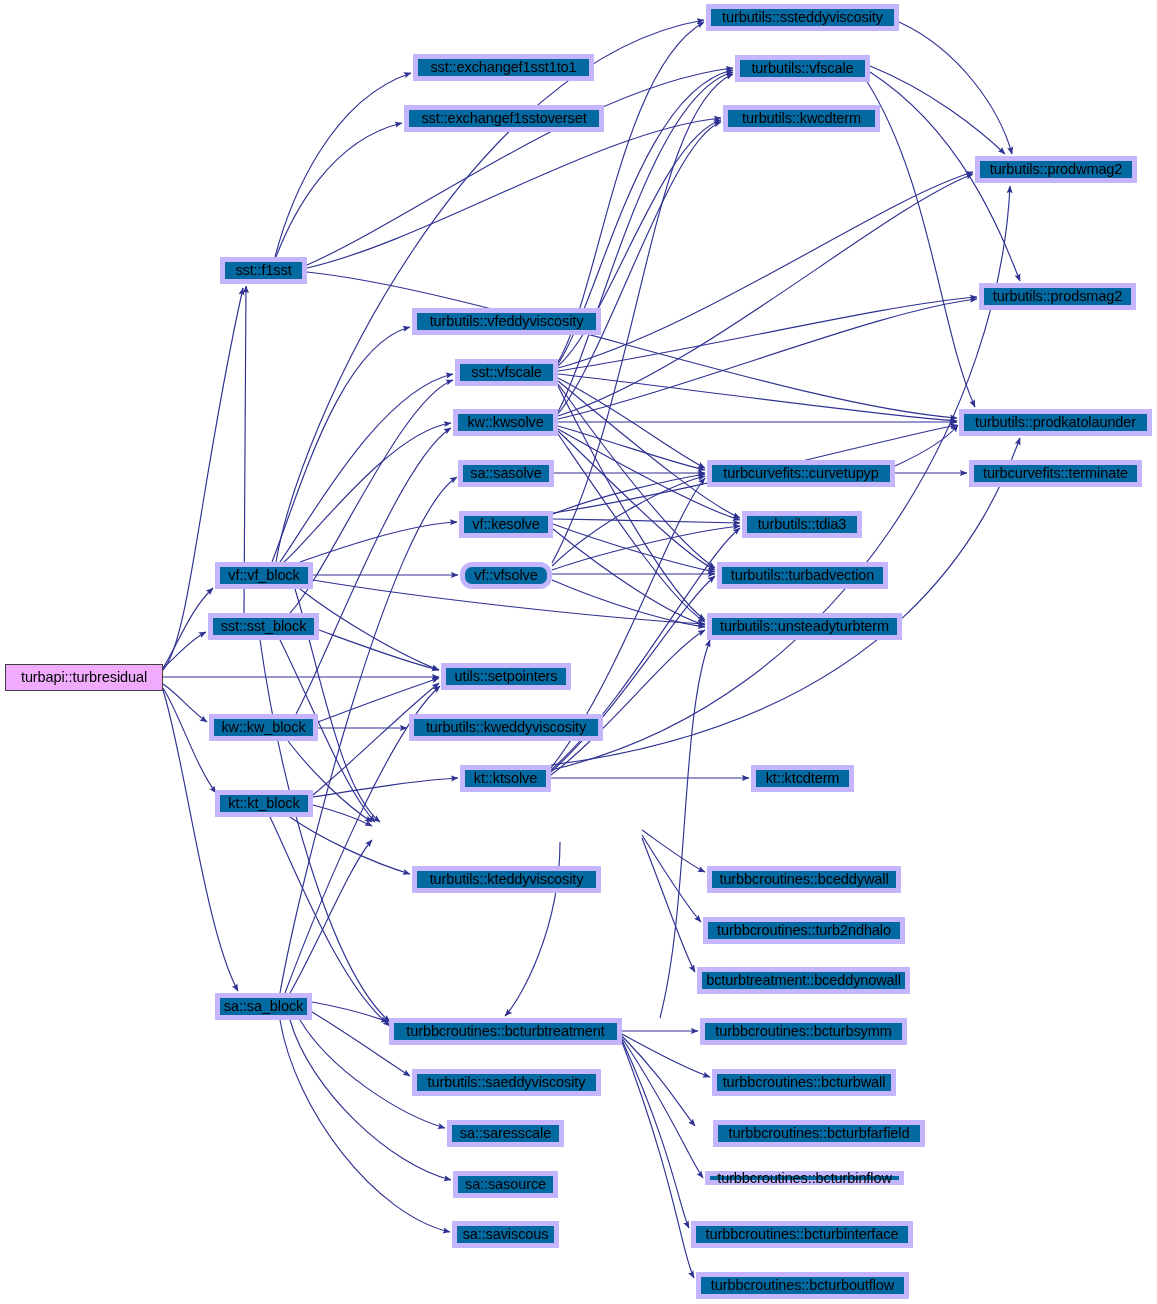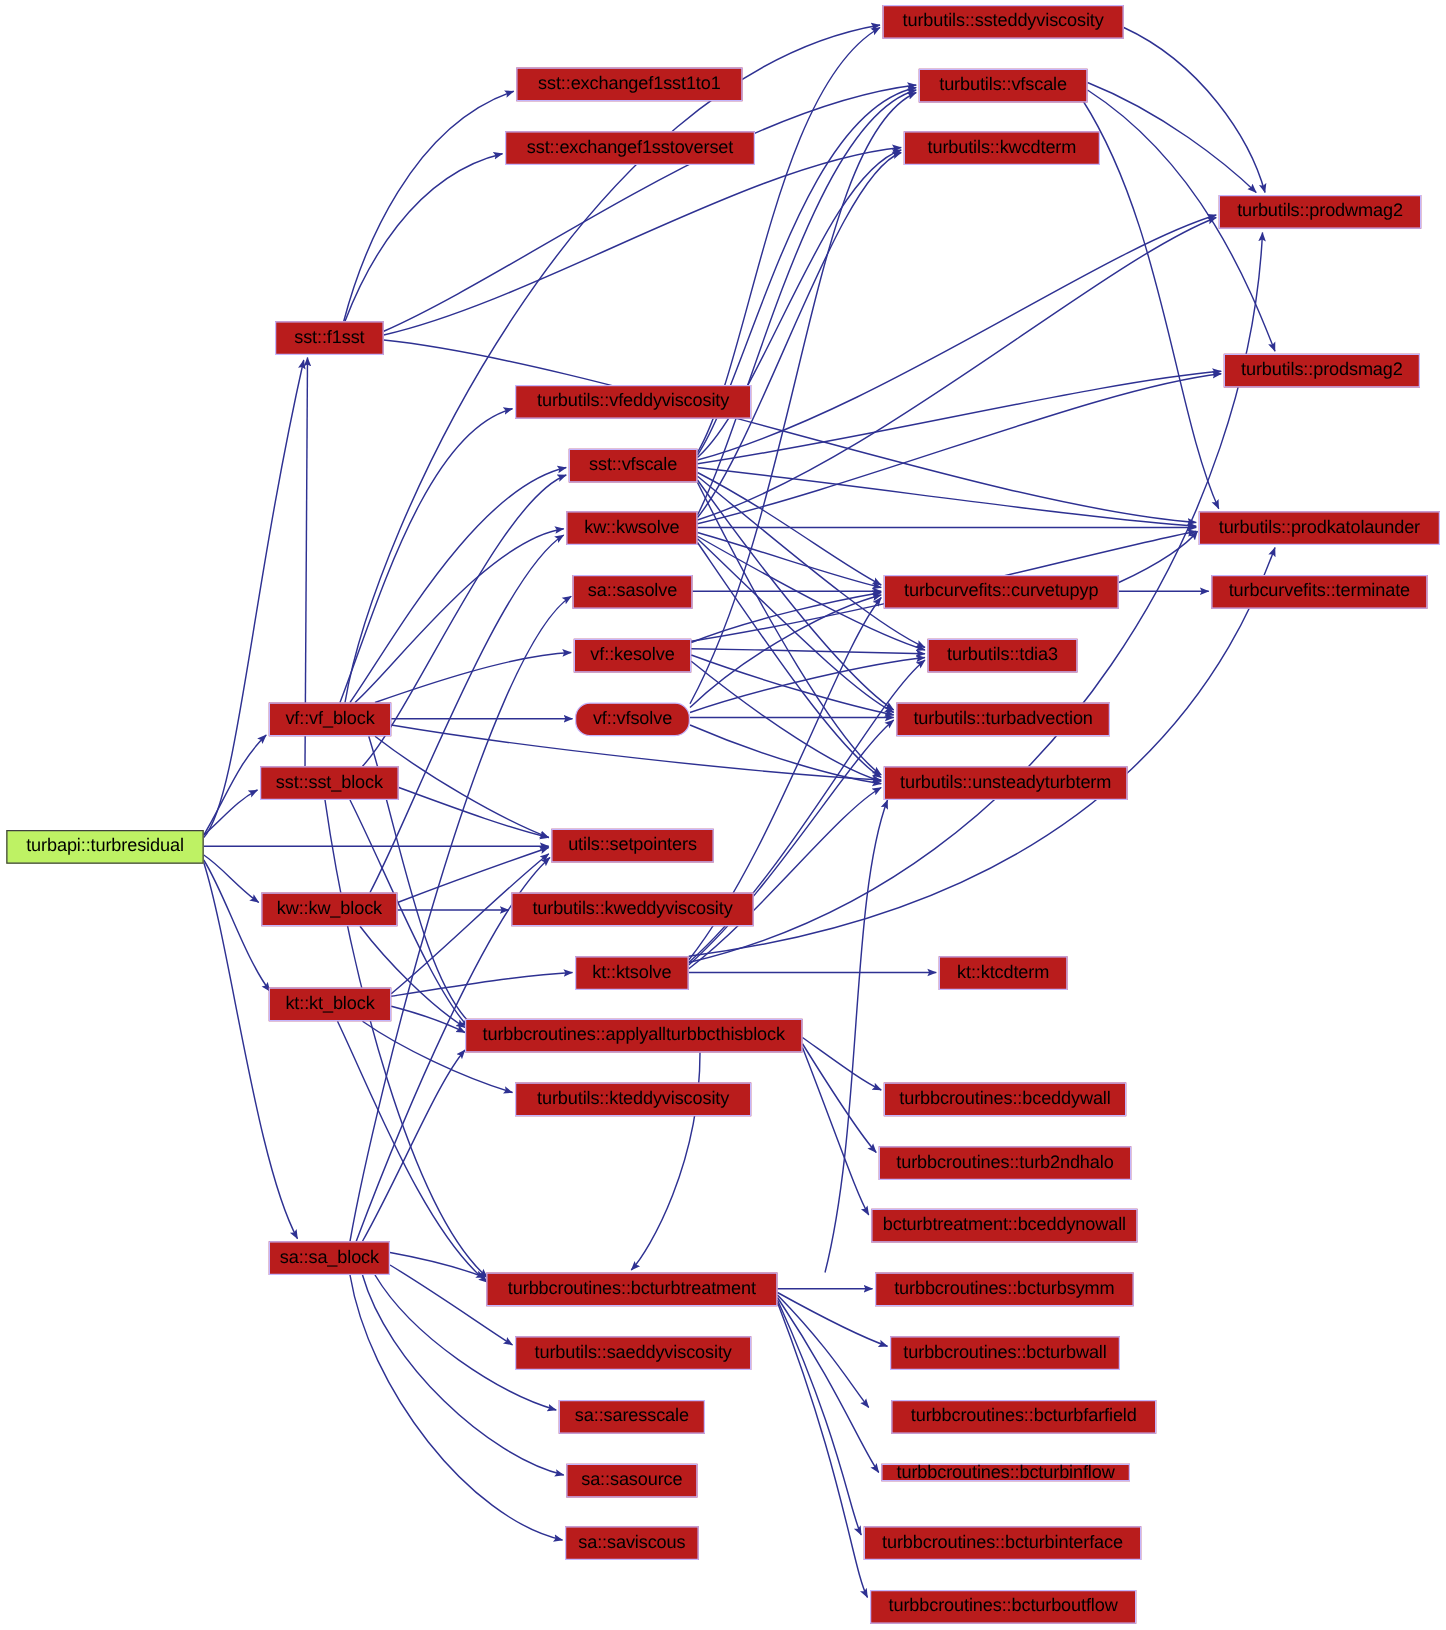--- a/index.html
+++ b/index.html
@@ -28,33 +28,33 @@
   #node-layer {
     position: absolute;
     left: 0;
     top: 0;
     width: 1157px;
     height: 1304px;
   }
   .node {
     position: absolute;
     box-sizing: border-box;
-    background: #b91c1c;
-    border: 1px solid #c4b5fd;
+    background: #0369a1;
+    border: 5px solid #c4b5fd;
     color: #000000;
     font-size: 14.5px;
     line-height: 1;
     display: flex;
     align-items: center;
     justify-content: center;
     white-space: nowrap;
     letter-spacing: -0.1px;
   }
   .node.root {
-    background: #bef264;
+    background: #f0abfc;
     border: 1px solid #404040;
   }
   .node .nlabel {
     display: block;
     padding: 0 7px;
   }
 </style>
 <title>turbapi::turbresidual call graph</title></head>
 <body>
 
@@ -213,23 +213,20 @@
       </div>
       <div class="node" style="left: 441px; top: 663px; width: 130px; height: 27px;">
         <span class="nlabel">utils::setpointers</span>
       </div>
       <div class="node" style="left: 409px; top: 714px; width: 194px; height: 27px; justify-content: center;">
         <span class="nlabel">turbutils::kweddyviscosity</span>
       </div>
       <div class="node" style="left: 460px; top: 765px; width: 91px; height: 27px;">
         <span class="nlabel">kt::ktsolve</span>
       </div>
-      <div class="node" style="left: 372px; top: 815px; width: 270px; height: 27px;">
-        <span class="nlabel">turbbcroutines::applyallturbbcthisblock</span>
-      </div>
       <div class="node" style="left: 412px; top: 866px; width: 189px; height: 27px;">
         <span class="nlabel">turbutils::kteddyviscosity</span>
       </div>
       <div class="node" style="left: 389px; top: 1018px; width: 233px; height: 27px;">
         <span class="nlabel">turbbcroutines::bcturbtreatment</span>
       </div>
       <div class="node" style="left: 412px; top: 1069px; width: 189px; height: 27px;">
         <span class="nlabel">turbutils::saeddyviscosity</span>
       </div>
       <div class="node" style="left: 447px; top: 1120px; width: 117px; height: 27px;">

